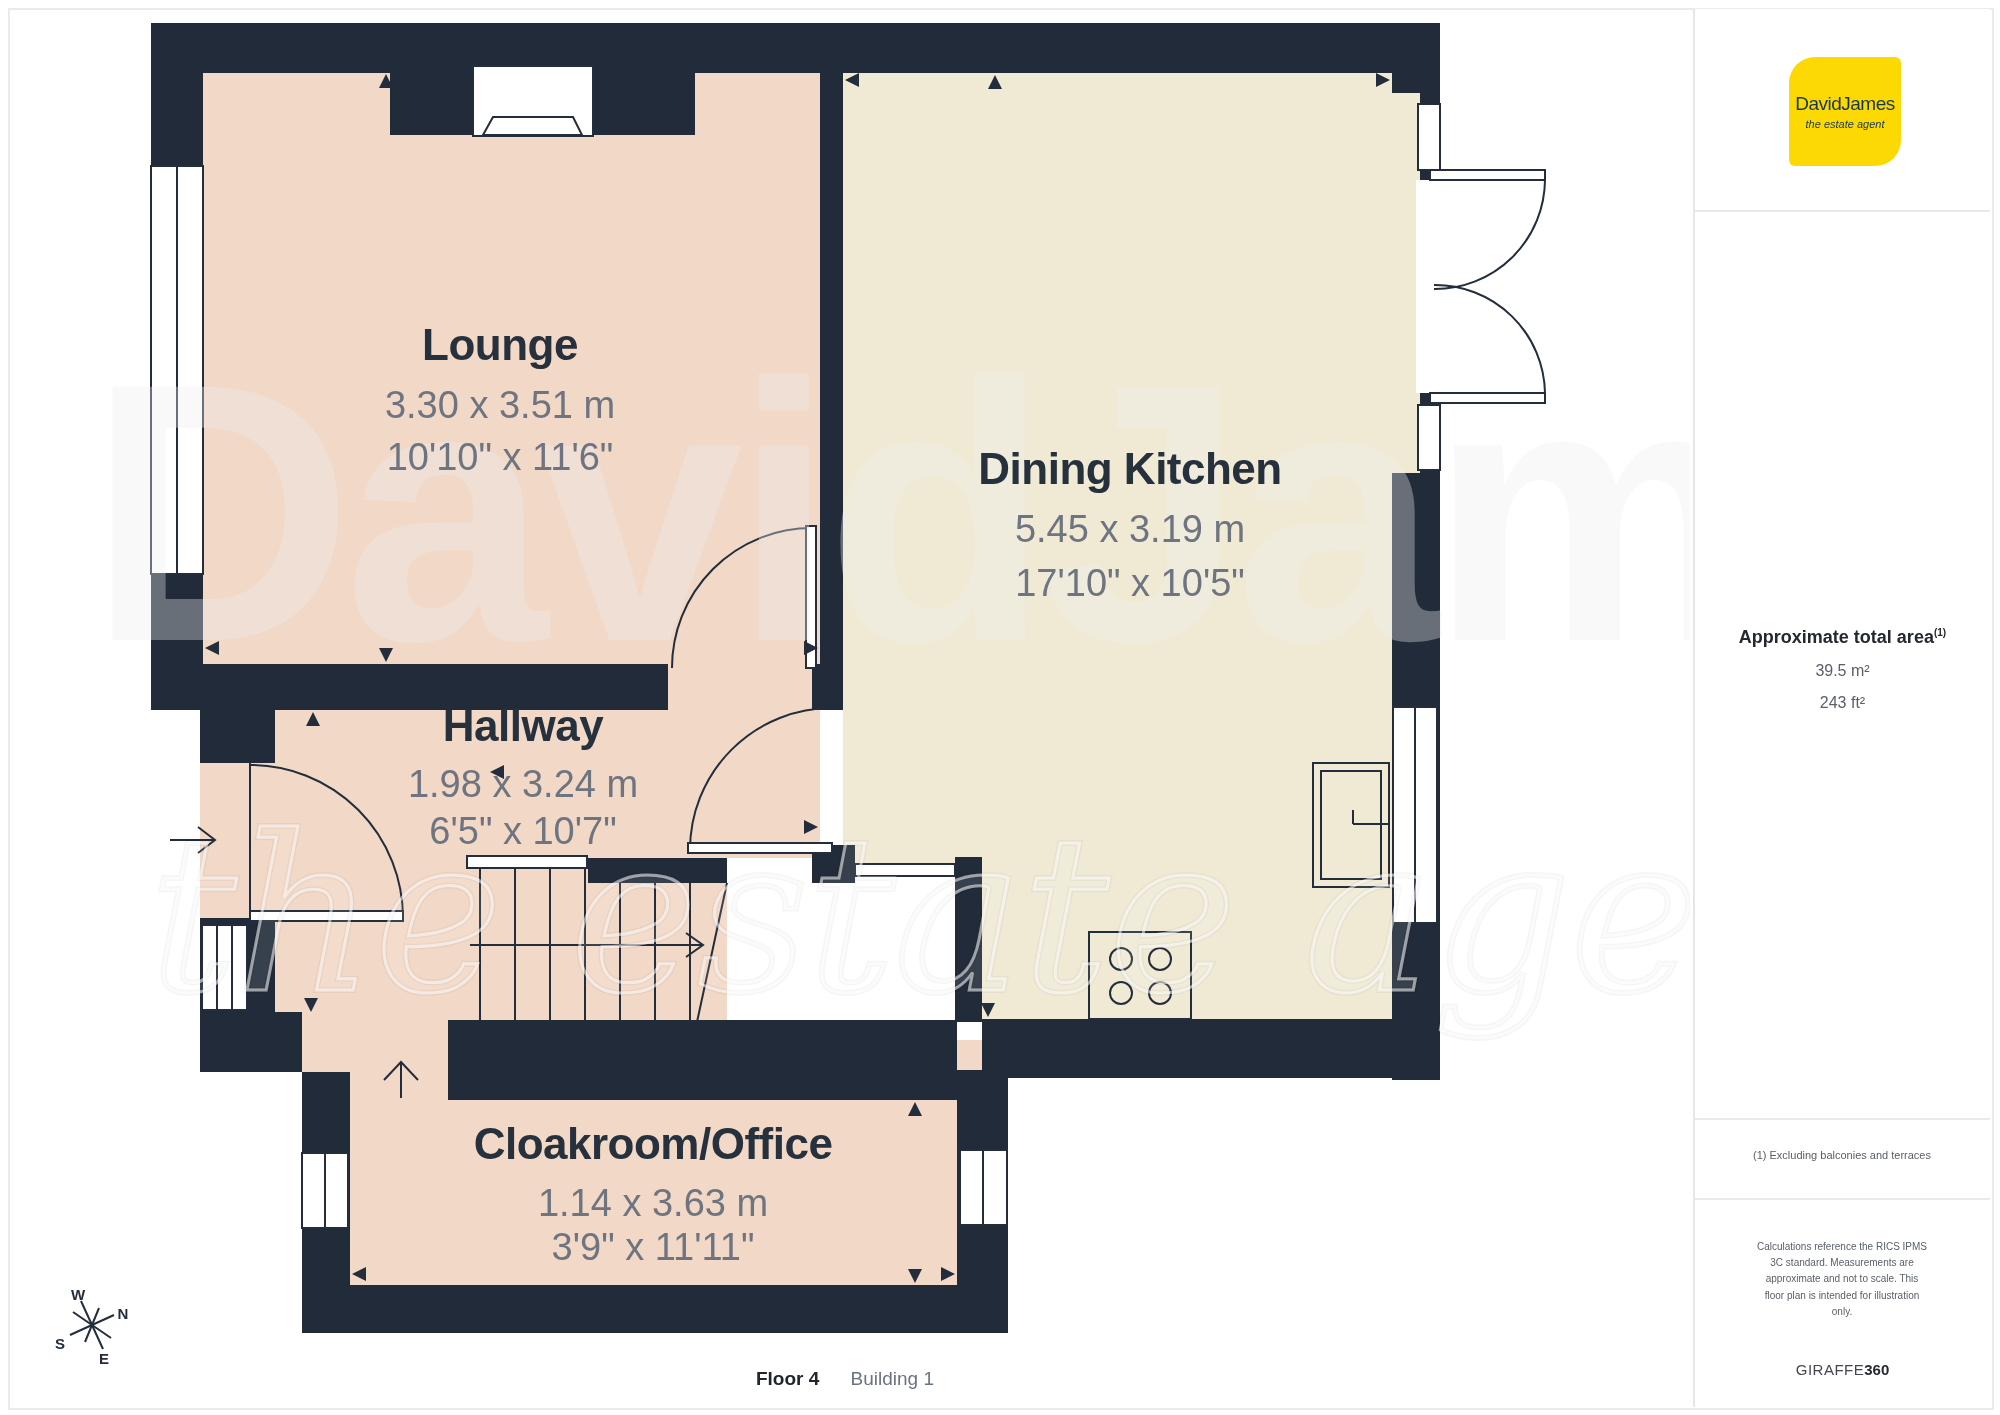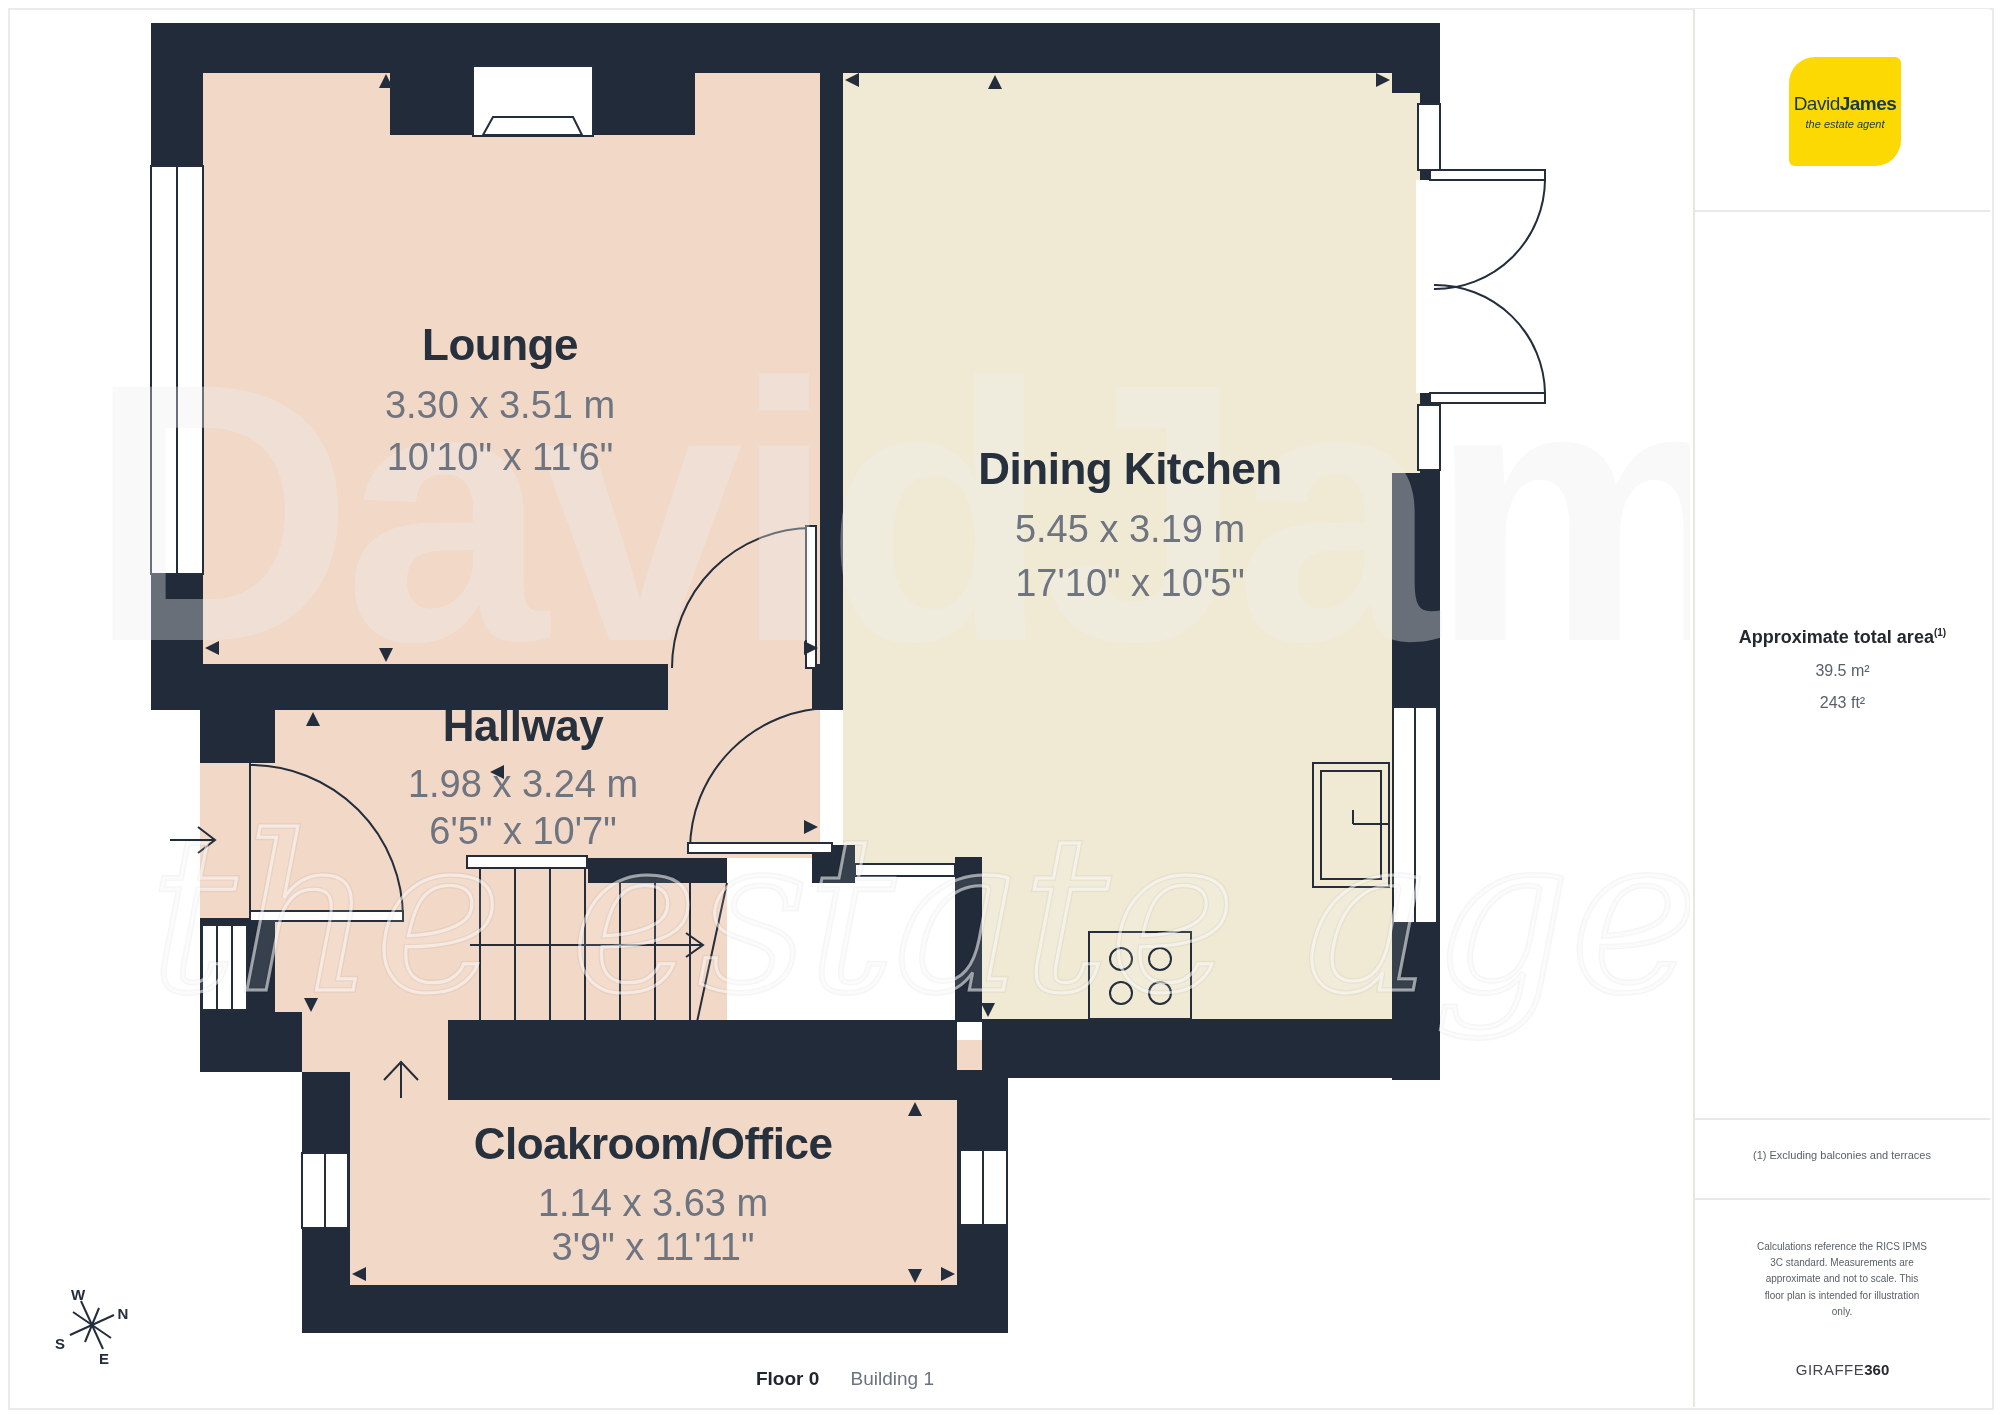--- a/index.html
+++ b/index.html
@@ -8,21 +8,21 @@
   .page-border{position:absolute;left:8px;top:8px;width:1982px;height:1398px;
         border:2px solid #ebebe8;pointer-events:none;}
   
   .sidebar{position:absolute;left:1693px;top:9px;width:295px;height:1398px;background:#fff;
         border-left:2px solid #e6e6e3;}
   .sb-divider{position:absolute;left:0;width:100%;height:0;border-top:2px solid #e9e9e6;}
   .logo{position:absolute;left:94px;top:48px;width:112px;height:109px;background:#fdd903;
         border-radius:26px 6px 26px 6px;display:flex;flex-direction:column;
         align-items:center;justify-content:center;}
   .logo-line1{font-size:19px;color:#16384e;letter-spacing:-0.5px;}
-  .logo-line1 b{font-weight:700;}
+  .logo-line1 b{font-weight:400;}
   .logo-line2{font-size:11px;color:#16384e;font-style:italic;margin-top:3px;}
   .area-block{position:absolute;left:0;top:618px;width:100%;text-align:center;color:#24292f;}
   .area-title{font-size:18px;font-weight:700;}
   .area-title sup{font-size:10px;}
   .area-val{font-size:16px;color:#5a6069;margin-top:14px;}
   .sb-note{position:absolute;left:12px;top:1140px;width:270px;text-align:center;
         font-size:11px;color:#5a6069;}
   .sb-disclaimer{position:absolute;left:22px;top:1230px;width:250px;text-align:center;
         font-size:10px;line-height:1.62;color:#5a6069;white-space:pre-line;}
   .sb-brand{position:absolute;left:0;top:1352px;width:100%;text-align:center;
@@ -239,21 +239,21 @@
         <line x1="85" y1="1342" x2="99" y2="1308"></line>
       </g>
       <text class="compass-label" x="78" y="1300">W</text>
       <text class="compass-label" x="123" y="1319">N</text>
       <text class="compass-label" x="60" y="1349">S</text>
       <text class="compass-label" x="104" y="1364">E</text>
     </g>
   </svg>
 
   <div class="caption">
-    <span class="floor">Floor 0</span>
+    <span class="floor">Floor 4</span>
     <span class="building">Building 1</span>
   </div>
 
   <div class="sidebar">
     <div class="sb-divider" style="top:201px"></div>
     <div class="sb-divider" style="top:1109px"></div>
     <div class="sb-divider" style="top:1189px"></div>
 
     <div class="logo">
       <div class="logo-line1"><span>David</span><b>James</b></div>

